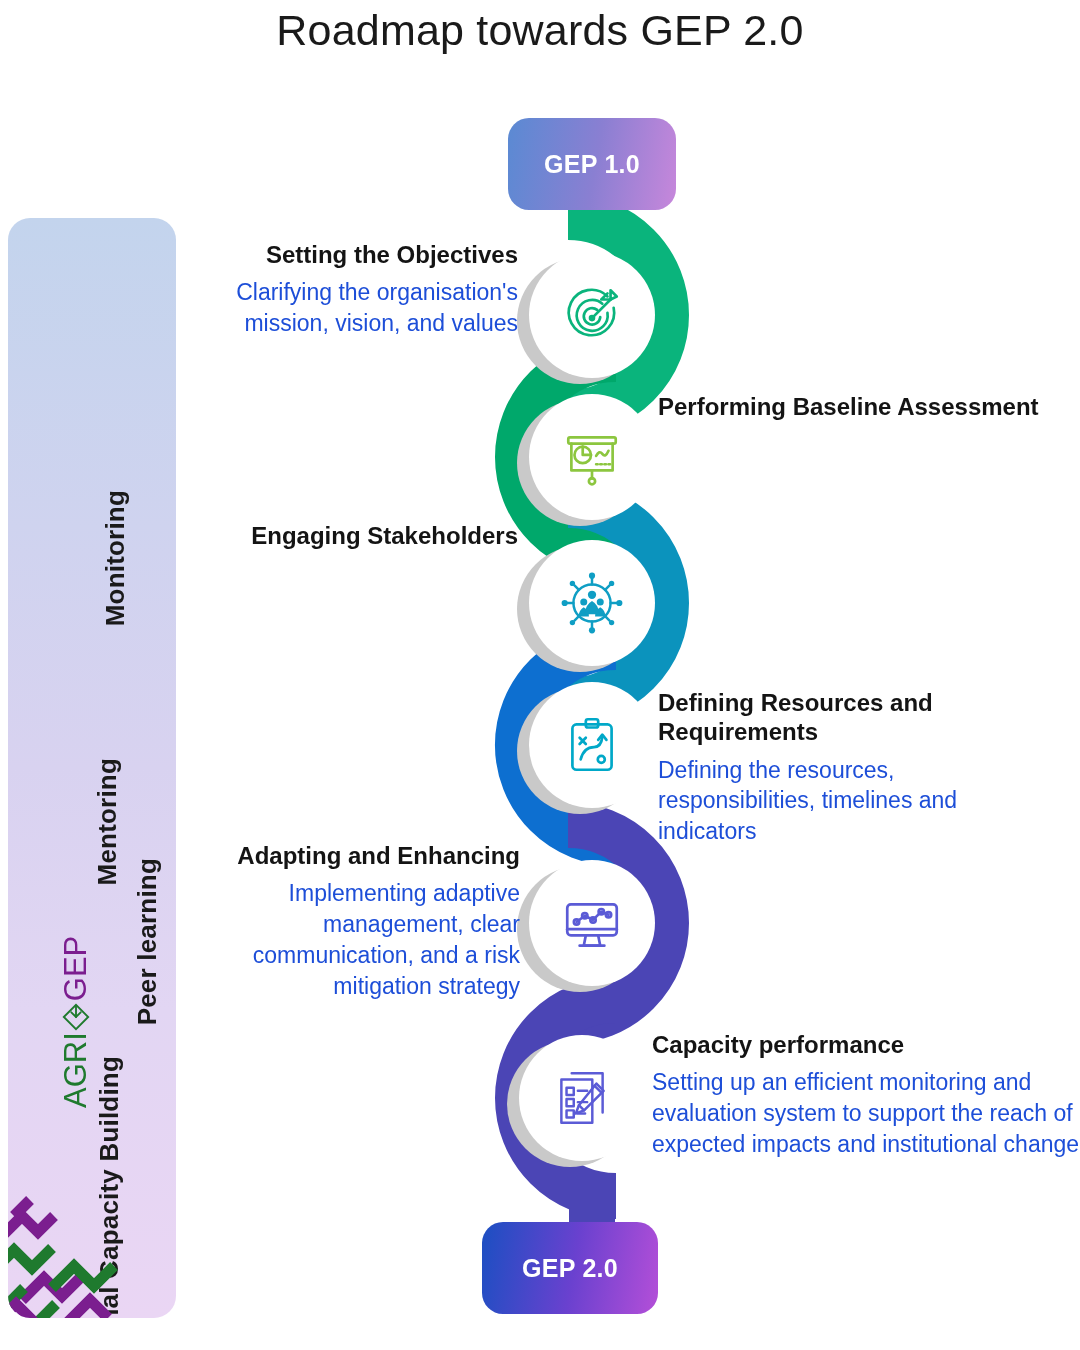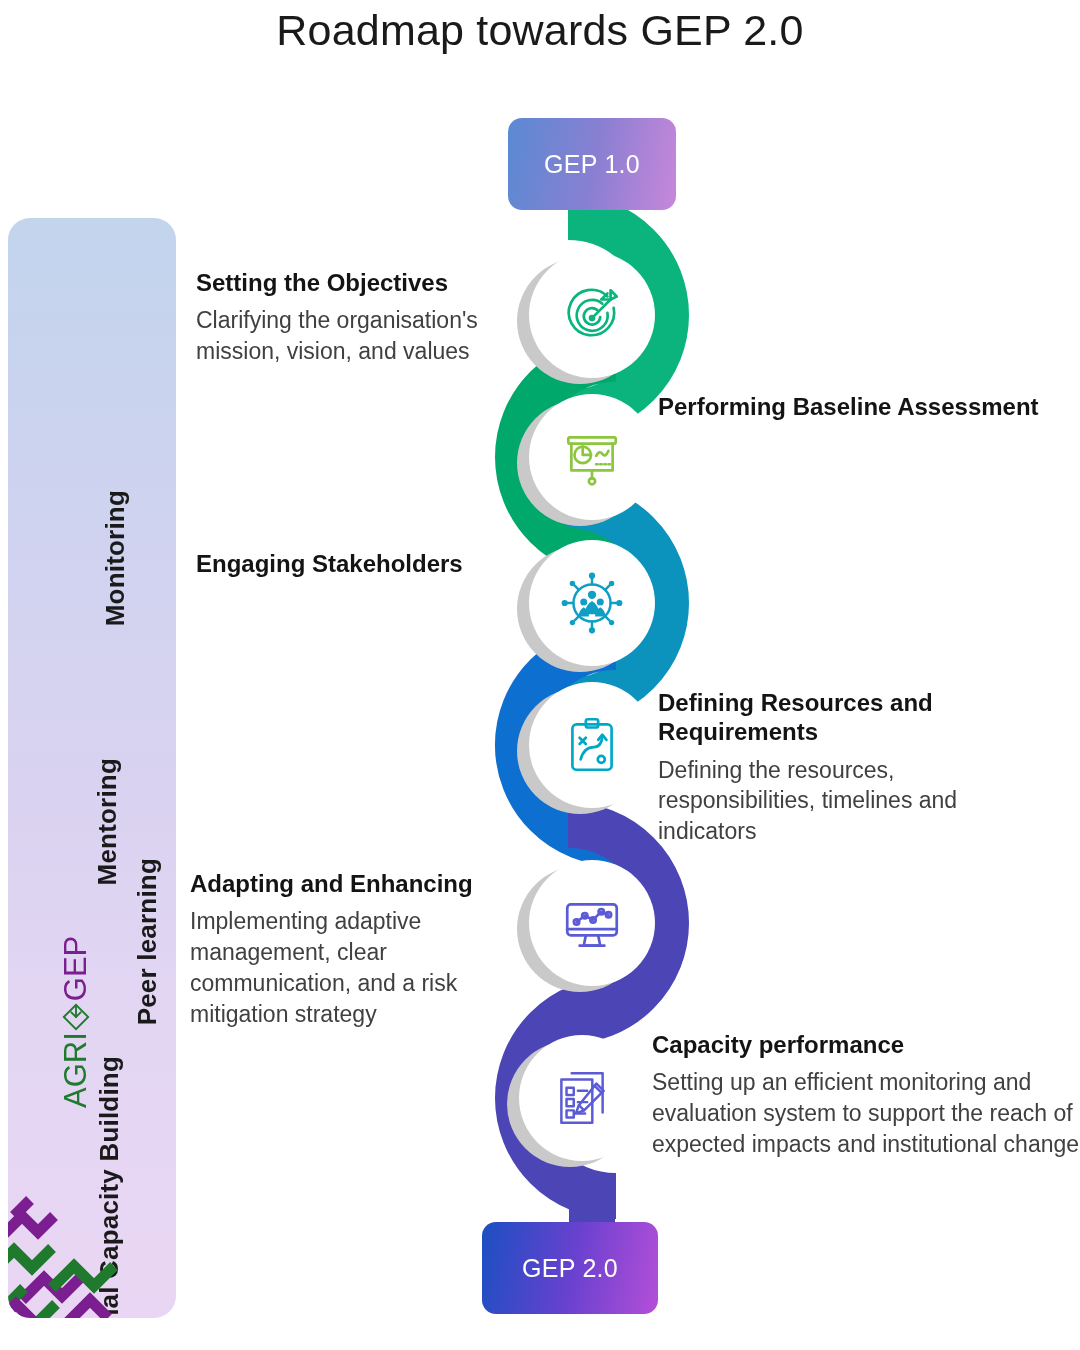--- a/index.html
+++ b/index.html
@@ -44,23 +44,23 @@
   }
   .logo-agri{font-size:31px;font-weight:400;color:#1f7a2e;letter-spacing:0px;}
   .logo-gep{font-size:31px;font-weight:400;color:#7b1e8f;letter-spacing:0px;}
   #logo-mark{width:30px;height:30px;margin:0 1px 0 0;}
 
   
   #deco{position:absolute;left:0;bottom:-6px;width:160px;height:128px;}
 
   
   .gep-chip{
-    position:absolute;border-radius:14px;
+    position:absolute;border-radius:21px;
     display:flex;align-items:center;justify-content:center;
-    color:#ffffff;font-weight:400;font-size:25px;letter-spacing:.3px;
+    color:#ffffff;font-weight:700;font-size:25px;letter-spacing:.3px;
   }
   #gep1{left:508px;top:118px;width:168px;height:92px;
         background:linear-gradient(100deg,#5a8ad3 0%,#8a7fd2 52%,#c787db 100%);}
   #gep2{left:482px;top:1222px;width:176px;height:92px;
         background:linear-gradient(100deg,#1b4fc2 0%,#6a41cf 52%,#b44fd8 100%);}
 
   
   #snake{position:absolute;left:0;top:0;width:1080px;height:1350px;pointer-events:none;}
 
   
@@ -74,23 +74,23 @@
     background:#ffffff;display:flex;align-items:center;justify-content:center;
   }
   .node svg{width:66px;height:66px;display:block;}
 
   
   .step-text{position:absolute;}
   .step-text .st-title{
     font-size:24px;font-weight:700;color:#141414;line-height:1.22;margin:0 0 8px 0;
   }
   .step-text .st-desc{
-    font-size:23px;font-weight:400;color:#404040;line-height:1.34;margin:0;
-  }
-  .left-text{text-align:left;margin-top:28px;}
+    font-size:23px;font-weight:400;color:#1d4ed8;line-height:1.34;margin:0;
+  }
+  .left-text{text-align:right;}
   .right-text{text-align:left;}
 </style>
 </head>
 <body>
 
 <div id="page-title">Roadmap towards GEP 2.0</div>
 
 <div id="sidebar">
 
   <div class="side-label" id="side-monitoring">Monitoring</div>

